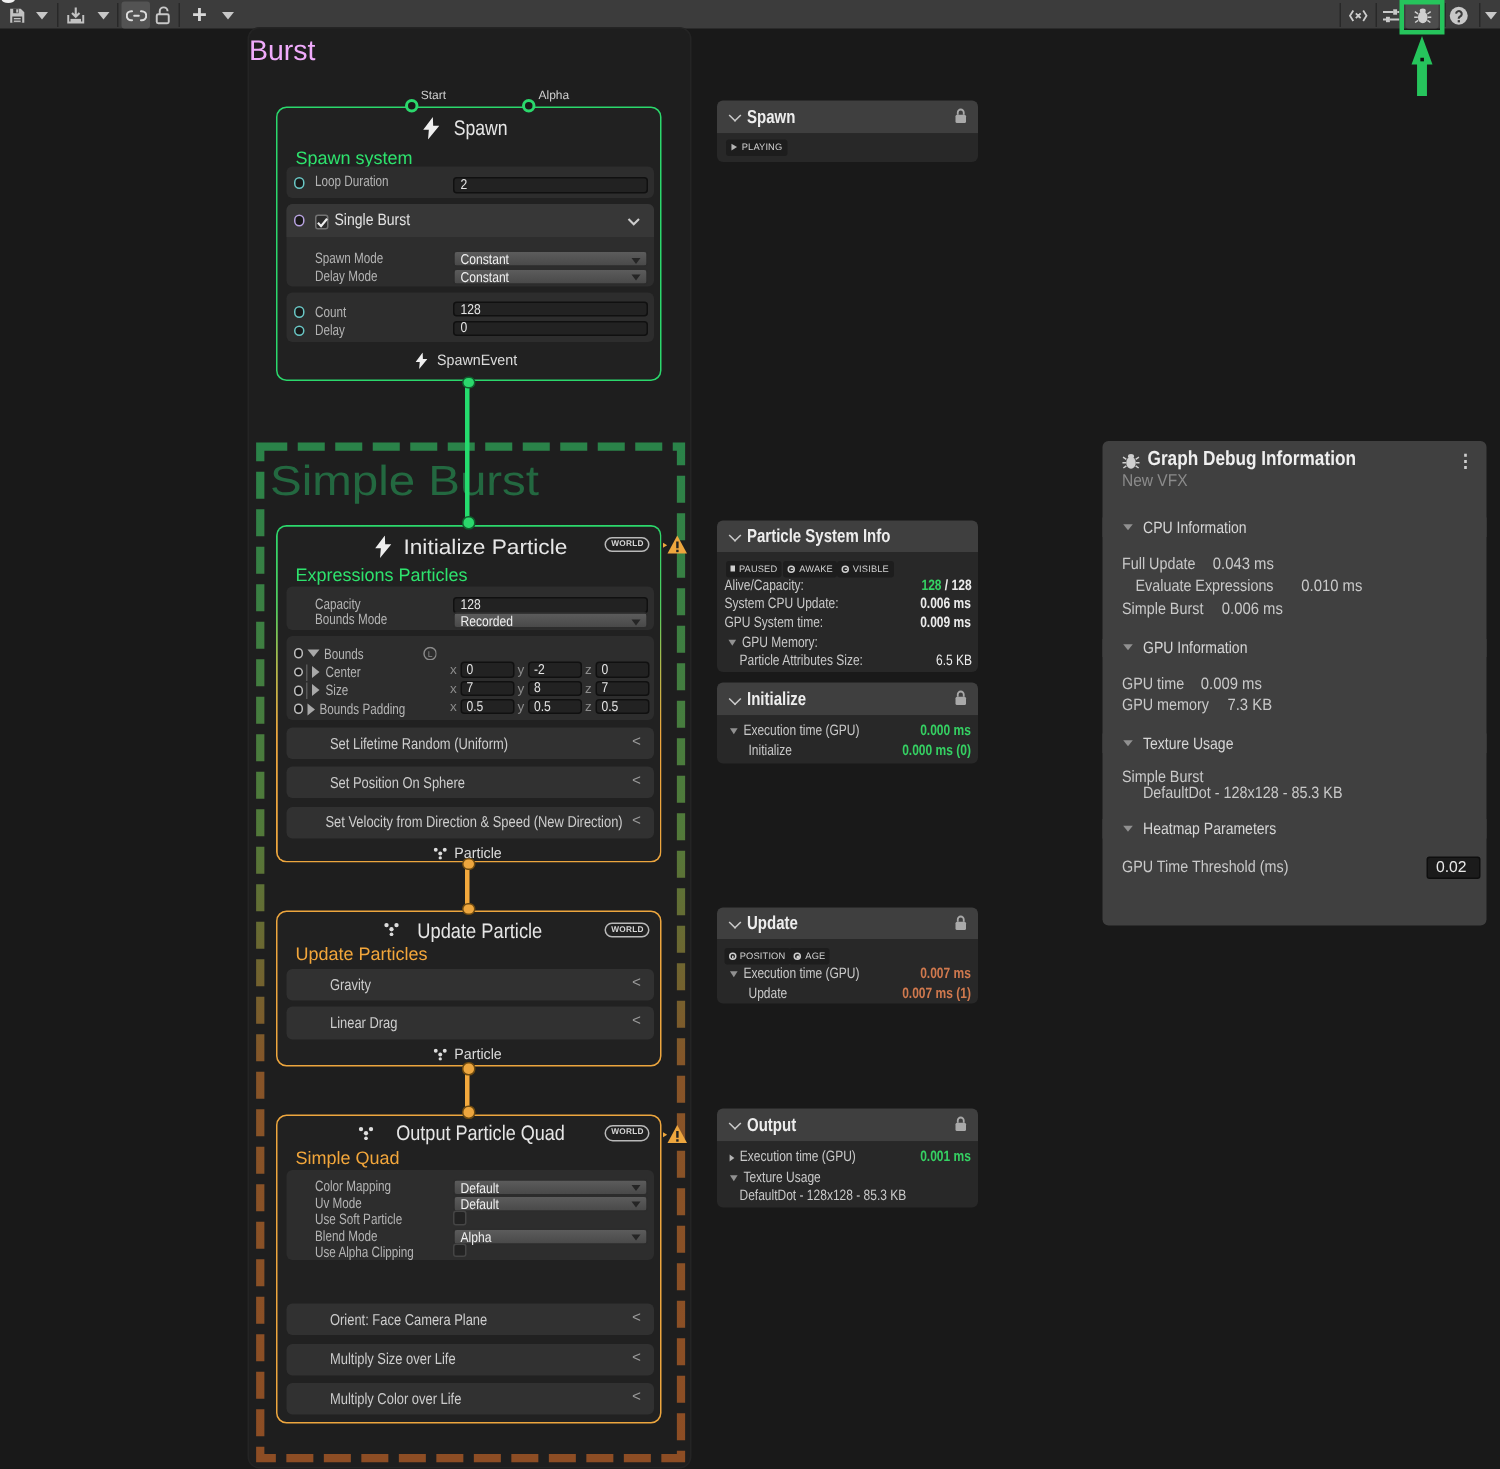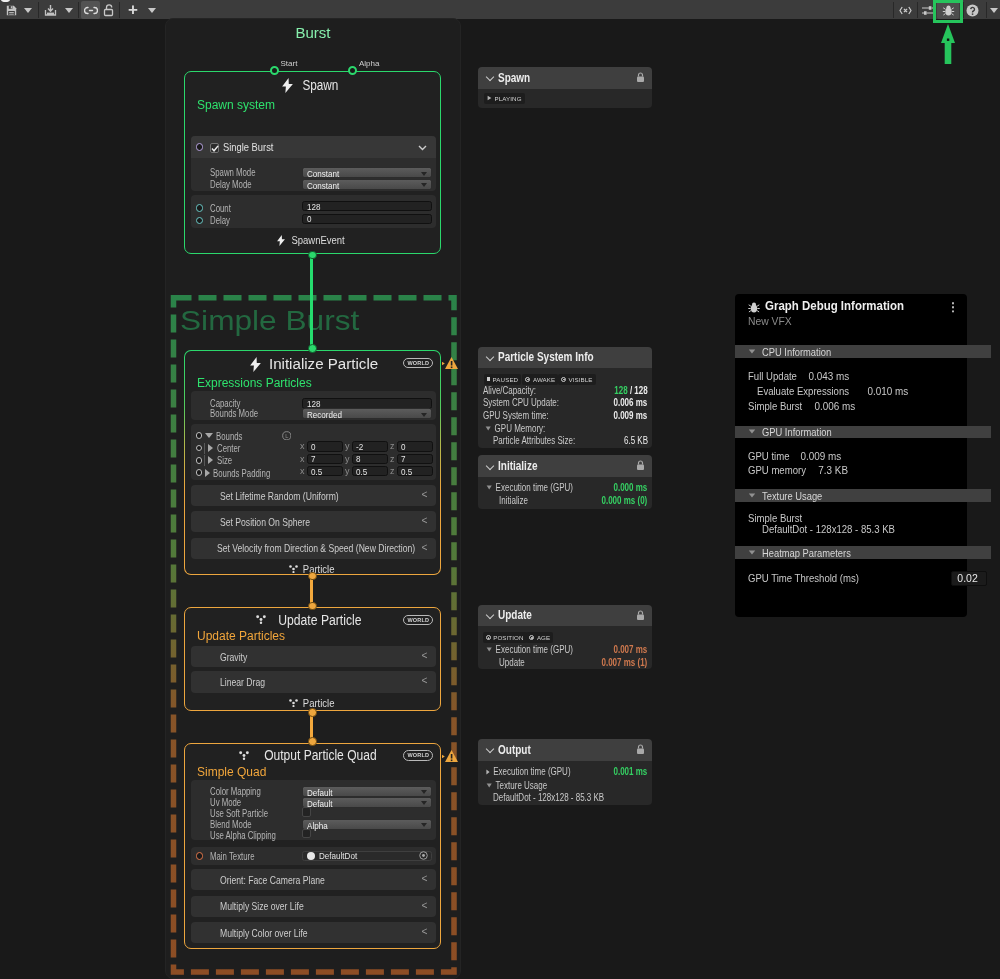--- a/index.html
+++ b/index.html
@@ -2,21 +2,21 @@
 <html><head><meta charset="utf-8"><style>
 *{margin:0;padding:0;box-sizing:border-box}
 html,body{width:1000px;height:979px;background:#191919;overflow:hidden;
  font-family:"Liberation Sans",sans-serif;-webkit-font-smoothing:antialiased}
 .abs{position:absolute}
 #toolbar{position:absolute;left:0;top:0;width:1000px;height:20px;background:#3c3c3c;border-bottom:1px solid #191919}
 .tbsep{position:absolute;top:2px;width:1px;height:16px;background:#282828}
 .tbtn{position:absolute;top:0;height:20px;display:flex;align-items:center;justify-content:center;color:#c2c2c2}
 .caret{width:0;height:0;border-left:4px solid transparent;border-right:4px solid transparent;border-top:5px solid #c8c8c8}
 #sysbox{position:absolute;left:165px;top:18px;width:296px;height:961px;background:#1e1e1e;border:1px solid #242424;border-radius:8px}
-#sysbox .title{position:absolute;top:5px;left:0;width:100%;text-align:center;color:#86efac;font-size:15px}
+#sysbox .title{position:absolute;top:5px;left:0;width:100%;text-align:left;color:#f0abfc;font-size:19px}
 
 .node{position:absolute;left:183.5px;width:257px;background:#212121;border-radius:7px;z-index:4}
 .nhead{position:absolute;left:0;width:100%;display:flex;align-items:center;justify-content:center;color:#e6e6e6;font-size:14px;gap:6px}
 .nhead span{transform:scaleX(.84);transform-origin:center}
 .syslab{position:absolute;left:12.5px;font-size:12px}
 .rowbox{position:absolute;left:6.3px;width:245.6px;background:#2d2d2d;border-radius:4px}
 .blockrow{position:absolute;left:6.3px;width:245.6px;height:21px;background:#313131;border-radius:4px;display:flex;align-items:center;color:#cdcdcd;font-size:10.5px}
 .blockrow .bt{margin-left:29px;transform:scaleX(.82);transform-origin:0 50%;white-space:nowrap}
 .blockrow .col{position:absolute;right:9px;color:#9a9a9a;font-size:10px;font-family:"Liberation Mono",monospace}
 .fld{position:absolute;background:#222;border:1px solid #101010;border-radius:2.5px;color:#e4e4e4;font-size:9.5px;padding:0 4px;height:11px;display:flex;align-items:center;left:111px;width:130px}
@@ -48,21 +48,21 @@
 .sq{width:3.5px;height:3.5px;background:#cfcfcf;flex:none}
 .ci{width:5px;height:5px;border:1px solid #cfcfcf;border-radius:50%;position:relative;flex:none}
 .ci:after{content:"";position:absolute;left:1px;top:1px;width:1.5px;height:1.5px;background:#cfcfcf;border-radius:50%}
 .tri-r{width:0;height:0;border-top:3.5px solid transparent;border-bottom:3.5px solid transparent;border-left:5.5px solid #b4b4b4;flex:none}
 .tri-d{width:0;height:0;border-left:4px solid transparent;border-right:4px solid transparent;border-top:5.5px solid #919191;flex:none}
 .green{color:#35d163}
 .orange{color:#d0794e}
 .pbody .val.green,.pbody .green{color:#35d163}
 .pbody .val.orange{color:#d0794e}
 
-#dbg{position:absolute;left:735px;top:293.5px;width:232px;height:323.5px;background:#000000;border-radius:4px;font-size:11px;color:#c9c9c9}
+#dbg{position:absolute;left:735px;top:293.5px;width:256px;height:323.5px;background:#404040;border-radius:4px;font-size:11px;color:#c9c9c9}
 .dbar{position:absolute;left:0;width:256px;height:12.5px;background:#404040;display:flex;align-items:center;color:#d6d6d6}
 .dbar b{font-weight:normal;transform:scaleX(.85);transform-origin:0 50%;white-space:nowrap;font-size:11px}
 .drow{position:absolute;display:flex;width:240px;left:13px;white-space:nowrap}
 .drow .l{transform:scaleX(.87);transform-origin:0 50%}
 .drow .r{transform:scaleX(.9);transform-origin:100% 50%}
 </style></head><body>
 
 <div id="toolbar">
  <div style="position:absolute;left:1px;top:-3px;width:9px;height:5px;background:#f0f0f0;border-radius:50%"></div>
  <div class="tbtn" style="left:3px;width:16px">
@@ -174,20 +174,27 @@
  <div class="abs" style="left:174.5px;top:-12.5px;font-size:8px;color:#d0d0d0">Alpha</div>
  <div class="abs" style="left:85.2px;top:-5.2px;width:9px;height:9px;border-radius:50%;border:2px solid #2bd86c;background:#191919"></div>
  <div class="abs" style="left:163.4px;top:-5.2px;width:9px;height:9px;border-radius:50%;border:2px solid #2bd86c;background:#191919"></div>
  <div class="nhead" style="top:5px;height:17px">
   <svg width="11" height="15" viewBox="0 0 10 14">
         <path d="M6 0 0 8h3.5L3 14l7-8.5H6.2z" fill="#efefef"></path>
       </svg>
   <span>Spawn</span>
     </div>
  <div class="syslab" style="top:26px;color:#2ee26d">Spawn system</div>
+ <div class="rowbox" style="top:39.9px;height:21px">
+  <div class="ring" style="left:5px;top:6.8px"></div>
+  <div class="plabel" style="left:19px;top:4.5px">Loop Duration</div>
+  <div class="fld" style="top:7px">
+        <span>2</span>
+      </div>
+ </div>
  <div class="rowbox" style="top:64.5px;height:55.2px">
   <div style="position:absolute;left:0;top:0;width:100%;height:22.4px;background:#373737;border-radius:4px 4px 0 0"></div>
   <div class="ring" style="left:5px;top:7.3px;border-color:#b8a3e0"></div>
   <div class="abs" style="left:19px;top:7px;width:9.5px;height:9.5px;background:#2b2b2b;border:1px solid #747474;border-radius:2px">
     <svg width="8" height="7" viewBox="0 0 9 8" style="position:absolute;left:0px;top:0.5px">
           <path d="M1 4l2.4 2.6L8 1" stroke="#ececec" stroke-width="1.7" fill="none"></path>
         </svg>
   </div>
   <div class="abs" style="left:32px;top:5px;font-size:11px;color:#e2e2e2"><span style="display:inline-block;transform:scaleX(.85);transform-origin:0 50%">Single Burst</span></div>
   <svg width="9" height="6" viewBox="0 0 9 6" style="position:absolute;right:9px;top:9px">
@@ -398,32 +405,20 @@
       </div>
   <div class="plabel" style="left:19px;top:28px">Use Soft Particle</div>
   <div class="abs" style="left:111px;top:27px;width:9.5px;height:9.5px;background:#232323;border:1px solid #454545;border-radius:2px"></div>
   <div class="plabel" style="left:19px;top:38.5px">Blend Mode</div>
   <div class="drop" style="top:38.5px">
         <span>Alpha</span>
       </div>
   <div class="plabel" style="left:19px;top:49.5px">Use Alpha Clipping</div>
   <div class="abs" style="left:111px;top:48.5px;width:9.5px;height:9.5px;background:#232323;border:1px solid #454545;border-radius:2px"></div>
  </div>
- <div class="rowbox" style="top:103px;height:18.5px">
-  <div class="ring" style="left:5px;top:5.8px;border-color:#e0764a"></div>
-  <div class="plabel" style="left:19px;top:4.8px">Main Texture</div>
-  <div class="fld" style="top:4.2px;background:#2a2a2a;border-color:#3f3f3f;height:10.5px">
-   <div style="width:8px;height:8px;border-radius:50%;background:#e8e8e8;margin-right:4px;flex:none"></div>
-        <span>DefaultDot</span>
-   <svg style="position:absolute;right:3px" width="9" height="9" viewBox="0 0 10 10">
-          <circle cx="5" cy="5" r="4.2" stroke="#aaa" fill="none"></circle>
-          <circle cx="5" cy="5" r="1.6" fill="#aaa"></circle>
-        </svg>
-  </div>
- </div>
  <div class="blockrow" style="top:125.7px">
       <span class="bt">Orient: Face Camera Plane</span>
       <span class="col">&lt;</span>
     </div>
  <div class="blockrow" style="top:152.1px">
       <span class="bt">Multiply Size over Life</span>
       <span class="col">&lt;</span>
     </div>
  <div class="blockrow" style="top:178.7px">
       <span class="bt">Multiply Color over Life</span>

